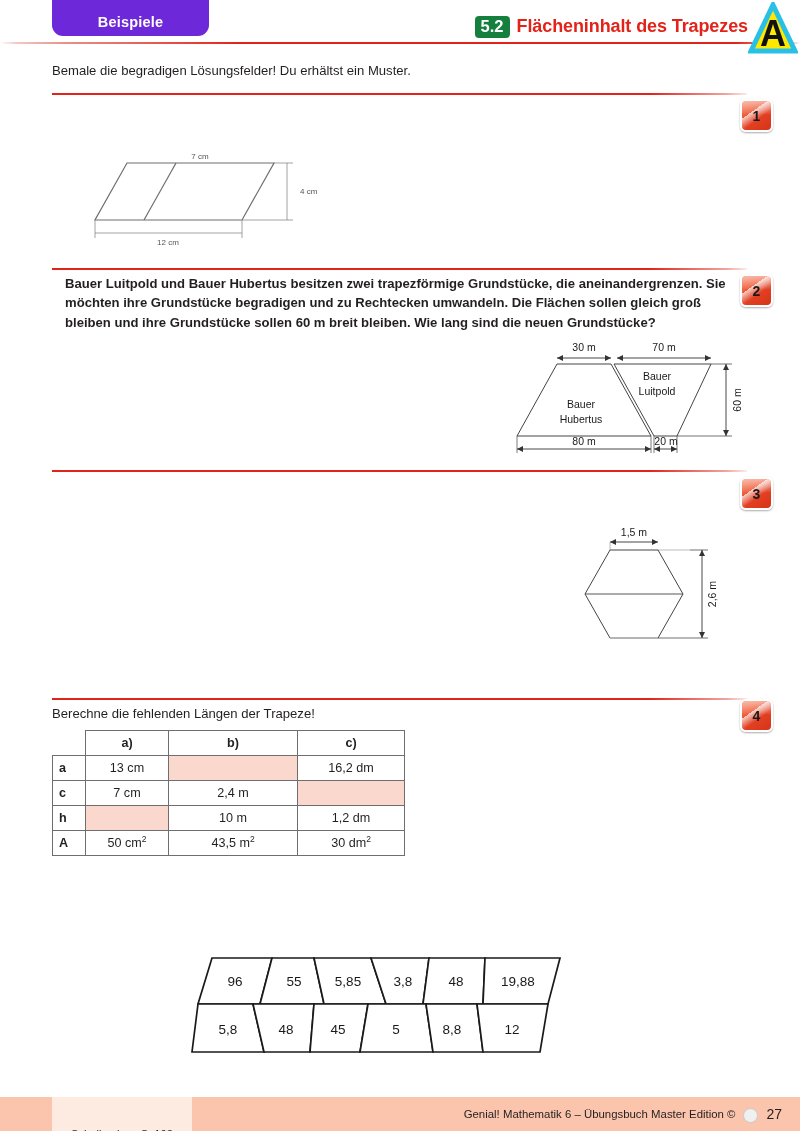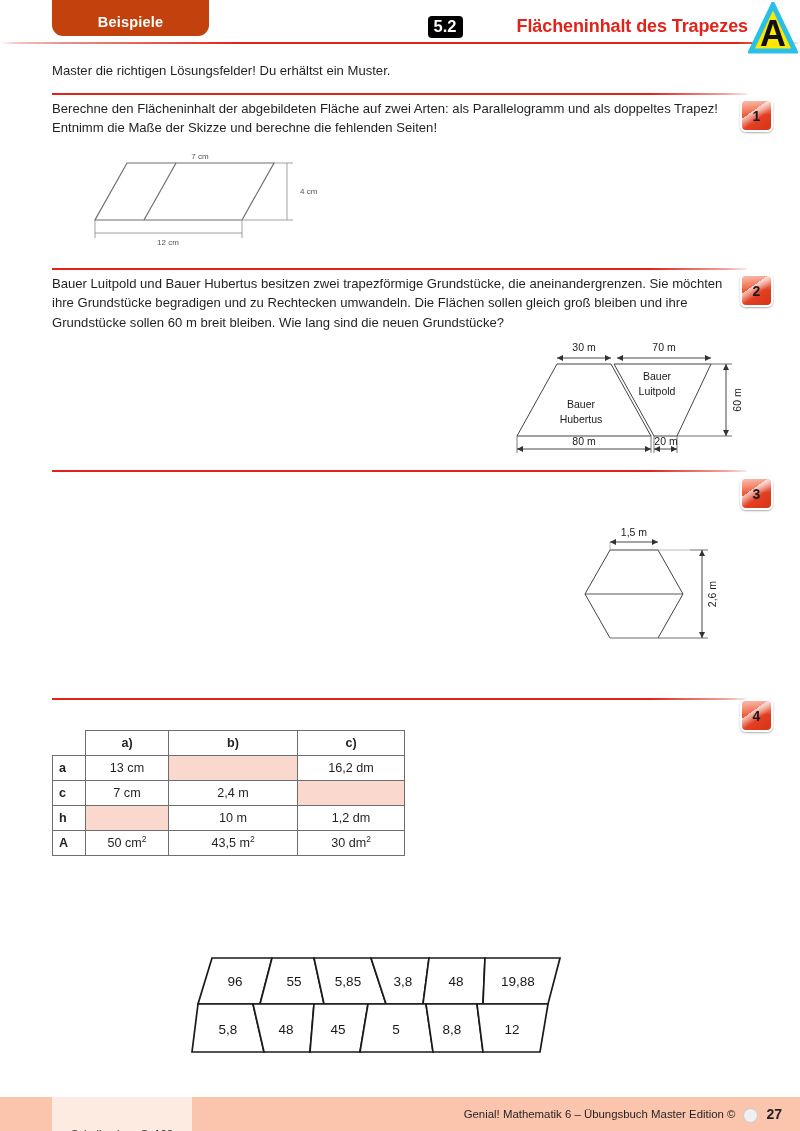--- a/index.html
+++ b/index.html
@@ -9,38 +9,38 @@
     font-family:"Liberation Sans", sans-serif;
     color:#231f20;
     position:relative;
     overflow:hidden;
   }
   .page{position:absolute;inset:0;}
 
   
   .tab-beispiele{
     position:absolute;left:52px;top:0;width:157px;height:36px;
-    background:#c2410c;
+    background:#6d28d9;
     border-bottom-left-radius:11px;border-bottom-right-radius:11px;
     color:#ffffff;font-size:14.5px;font-weight:bold;
     display:flex;align-items:flex-end;justify-content:center;
     padding-bottom:6px;box-sizing:border-box;
     letter-spacing:.2px;
   }
   .header-title{
     position:absolute;right:52px;top:16px;
     display:flex;align-items:center;gap:7px;
     white-space:nowrap;
   }
   .chapnum{
-    background:#000000;color:#fff;font-size:16.5px;font-weight:bold;
+    background:#15803d;color:#fff;font-size:16.5px;font-weight:bold;
     border-radius:4px;padding:1px 6px 2px 6px;line-height:1.15;
   }
   .chaptitle{
-    color:#e2231a;font-size:18px;font-weight:bold;letter-spacing:-.1px;margin-left:47px;
+    color:#e2231a;font-size:18px;font-weight:bold;letter-spacing:-.1px;
   }
   .header-rule{
     position:absolute;left:0;right:0;top:42px;height:2.2px;
     background:linear-gradient(to right,#ffffff 0%,#f3c9c6 2%,#e8928c 8%,#e2231a 30%,#e2231a 92%,#f0b6b2 99%,#ffffff 100%);
   }
   .logo{
     position:absolute;right:2px;top:2px;width:50px;height:52px;
   }
 
   
@@ -114,21 +114,21 @@
   }
   .f-right{
     position:absolute;right:18px;top:0;height:34px;
     display:flex;align-items:center;gap:8px;
     font-size:11.4px;color:#231f20;white-space:nowrap;
   }
   .f-globe{
     display:inline-block;width:13px;height:13px;border-radius:50%;
     background:#f0f0f0;border:1px solid #c9c9c9;position:relative;top:1px;
   }
-  .f-pageno{font-size:14px;font-weight:bold;color:#231f20;}
+  .f-pageno{font-size:14px;font-weight:normal;color:#231f20;}
 </style>
 </head>
 <body>
 
 <div class="page">
 
   <div class="tab-beispiele">
     <span>Beispiele</span>
   </div>
 
@@ -137,24 +137,23 @@
     <span class="chaptitle">Flächeninhalt des Trapezes</span>
   </div>
 
   <div class="header-rule"></div>
 
   <svg class="logo" viewBox="0 0 50 52">
     <polygon points="25,3 47,49 3,49" fill="#ffe800" stroke="#29c0e8" stroke-width="5"></polygon>
     <text x="25" y="44" text-anchor="middle" font-size="36" font-weight="bold" font-family="Liberation Sans, sans-serif" fill="#111">A</text>
   </svg>
 
-  <div class="para" style="left:52px;top:61px;width:690px;">Master die richtigen Lösungsfelder! Du erhältst ein Muster.</div>
+  <div class="para" style="left:52px;top:61px;width:690px;">Bemale die begradigen Lösungsfelder! Du erhältst ein Muster.</div>
 
   <div class="sep" style="left:52px;top:93px;width:695px;"></div>
-  <div class="para" style="left:52px;top:99px;width:676px;">Berechne den Flächeninhalt der abgebildeten Fläche auf zwei Arten: als Parallelogramm und als doppeltes Trapez! Entnimm die Maße der Skizze und berechne die fehlenden Seiten!</div>
   <div class="badge" style="left:740px;top:99px;">
     <span>1</span>
   </div>
 
   <div class="fig" style="left:52px;top:145px;">
     <svg width="300" height="105" viewBox="0 0 300 105">
 
       <polygon points="75,18 222,18 190,75 43,75" fill="#ffffff" stroke="#6e6e6e" stroke-width="1.2"></polygon>
       <line x1="124" y1="18" x2="92" y2="75" stroke="#6e6e6e" stroke-width="1.2"></line>
 
@@ -166,21 +165,21 @@
       <text class="fl" x="248" y="49">4 cm</text>
 
       <line x1="43" y1="88" x2="190" y2="88" stroke="#8a8a8a" stroke-width=".8"></line>
       <line x1="43" y1="75" x2="43" y2="93" stroke="#8a8a8a" stroke-width=".8"></line>
       <line x1="190" y1="75" x2="190" y2="93" stroke="#8a8a8a" stroke-width=".8"></line>
       <text class="fl" x="116" y="100" text-anchor="middle">12 cm</text>
     </svg>
   </div>
 
   <div class="sep" style="left:52px;top:268px;width:695px;"></div>
-  <div class="para" style="left:52px;top:274px;width:676px;">Bauer Luitpold und Bauer Hubertus besitzen zwei trapezförmige Grundstücke, die aneinandergrenzen. Sie möchten ihre Grundstücke begradigen und zu Rechtecken umwandeln. Die Flächen sollen gleich groß bleiben und ihre Grundstücke sollen 60 m breit bleiben. Wie lang sind die neuen Grundstücke?</div>
+  <div class="para" style="left:65px;top:274px;width:676px;font-weight:bold;">Bauer Luitpold und Bauer Hubertus besitzen zwei trapezförmige Grundstücke, die aneinandergrenzen. Sie möchten ihre Grundstücke begradigen und zu Rechtecken umwandeln. Die Flächen sollen gleich groß bleiben und ihre Grundstücke sollen 60 m breit bleiben. Wie lang sind die neuen Grundstücke?</div>
   <div class="badge" style="left:740px;top:274px;">
     <span>2</span>
   </div>
 
   <div class="fig" style="left:505px;top:336px;">
     <svg width="250" height="122" viewBox="0 0 250 122">
 
       <line x1="52" y1="22" x2="106" y2="22" stroke="#333" stroke-width=".9"></line>
       <path d="M52,22 l6,-3 v6 z" fill="#333"></path>
       <path d="M106,22 l-6,-3 v6 z" fill="#333"></path>
@@ -242,20 +241,21 @@
       <line x1="132" y1="22" x2="132" y2="110" stroke="#333" stroke-width=".9"></line>
       <path d="M132,22 l-3,6 h6 z" fill="#333"></path>
       <path d="M132,110 l-3,-6 h6 z" fill="#333"></path>
       <line x1="120" y1="22" x2="138" y2="22" stroke="#333" stroke-width=".7"></line>
       <line x1="88" y1="110" x2="138" y2="110" stroke="#333" stroke-width=".7"></line>
       <text class="fl2" x="146" y="66" text-anchor="middle" transform="rotate(-90 146 66)">2,6 m</text>
     </svg>
   </div>
 
   <div class="sep" style="left:52px;top:698px;width:695px;"></div>
+  <div class="para" style="left:52px;top:704px;width:660px;">Berechne die fehlenden Längen der Trapeze!</div>
   <div class="badge" style="left:740px;top:699px;">
     <span>4</span>
   </div>
 
   <table class="tbl">
     <tbody>
       <tr>
         <td class="blank"></td>
         <td class="colhdr c1">a)</td>
         <td class="colhdr c2">b)</td>

